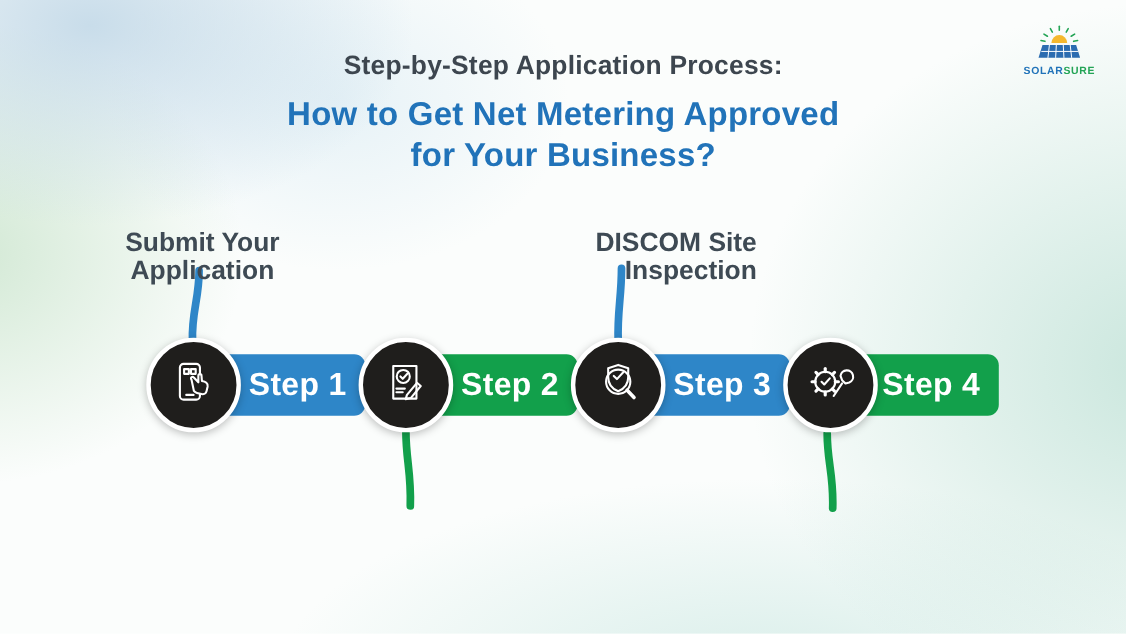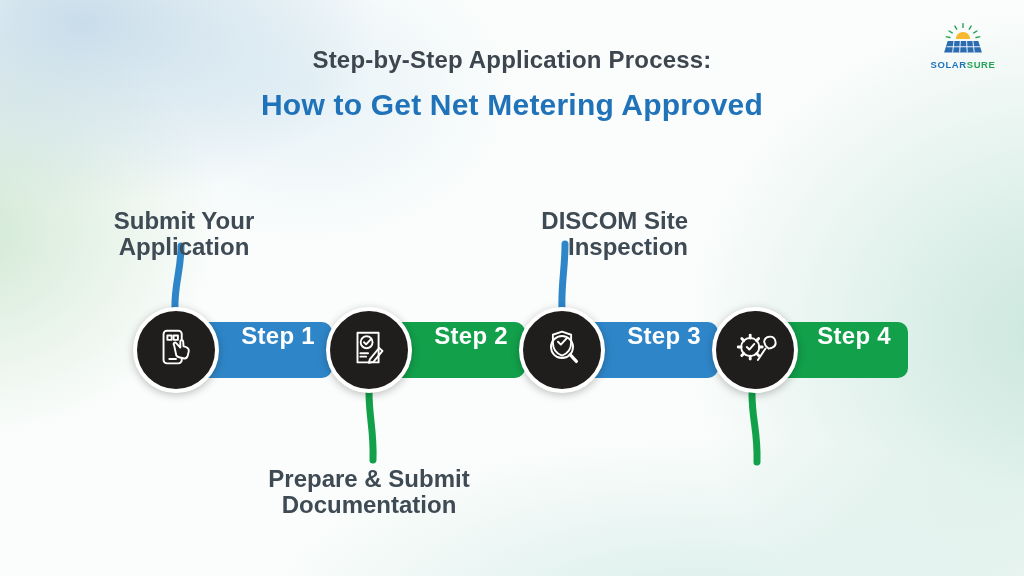--- a/index.html
+++ b/index.html
@@ -25,23 +25,23 @@
   }
   
   .logo{position:absolute;top:22px;right:22px;width:78px;text-align:center;}
   .logo svg{display:block;margin:0 auto;}
   .logo-text{font-size:9.5px;font-weight:700;letter-spacing:.6px;margin-top:1px;}
   .logo-text .p1{color:#2173b9;}
   .logo-text .p2{color:#23a455;}
   
   .bar{
     position:absolute;top:322px;height:56px;z-index:1;
-    display:flex;align-items:flex-start;justify-content:flex-end;
+    display:flex;align-items:center;justify-content:flex-end;
     border-radius:0 10px 10px 0;
-    color:#ffffff;font-size:24px;font-weight:700;letter-spacing:.3px;
+    color:#ffffff;font-size:29px;font-weight:700;letter-spacing:.3px;
     padding-right:17px;box-sizing:border-box;
   }
   .bar-blue{background:#2e86c8;}
   .bar-green{background:#12a04b;}
   .bar1{left:176px;width:156px;}
   .bar2{left:369px;width:156px;}
   .bar3{left:562px;width:156px;}
   .bar4{left:755px;width:153px;}
   .step-circle{
     position:absolute;top:307px;width:78px;height:78px;border-radius:50%;
@@ -63,20 +63,21 @@
   .icon{width:46px;height:46px;}
 </style>
 </head>
 <body>
 
 <div class="canvas">
 
   <div class="kicker">Step-by-Step Application Process:</div>
   <div class="heading">
     <div>How to Get Net Metering Approved</div>
+    <div>for Your Business?</div>
   </div>
 
   <div class="logo">
     <span>
       <svg width="56" height="36" viewBox="0 0 60 40" fill="none">
         <g stroke="#23a455" stroke-width="1.6" stroke-linecap="round">
           <line x1="30" y1="2" x2="30" y2="6"></line>
           <line x1="21" y1="4.5" x2="23" y2="8"></line>
           <line x1="39" y1="4.5" x2="37" y2="8"></line>
           <line x1="14.5" y1="10" x2="18" y2="12.2"></line>
@@ -168,16 +169,15 @@
           <line x1="25.7" y1="16.3" x2="27.8" y2="14.2"></line>
         </g>
         <path d="M15.5 23 l2.6 2.6 5.2-5.8"></path>
         <path d="M27 36.5 l8-12"></path>
         <path d="M33.5 17.5 a6 6 0 1 1 8.3 6.2 l-3.6 1 -3.2-3.2z"></path>
       </svg>
     </span>
   </div>
 
   <div class="caption cap1">Submit Your Application</div>
-  <div class="caption cap2">Prepare &amp; Submit Documentation</div>
   <div class="caption cap3">DISCOM Site Inspection</div>
 
 </div>
 
 </body></html>

